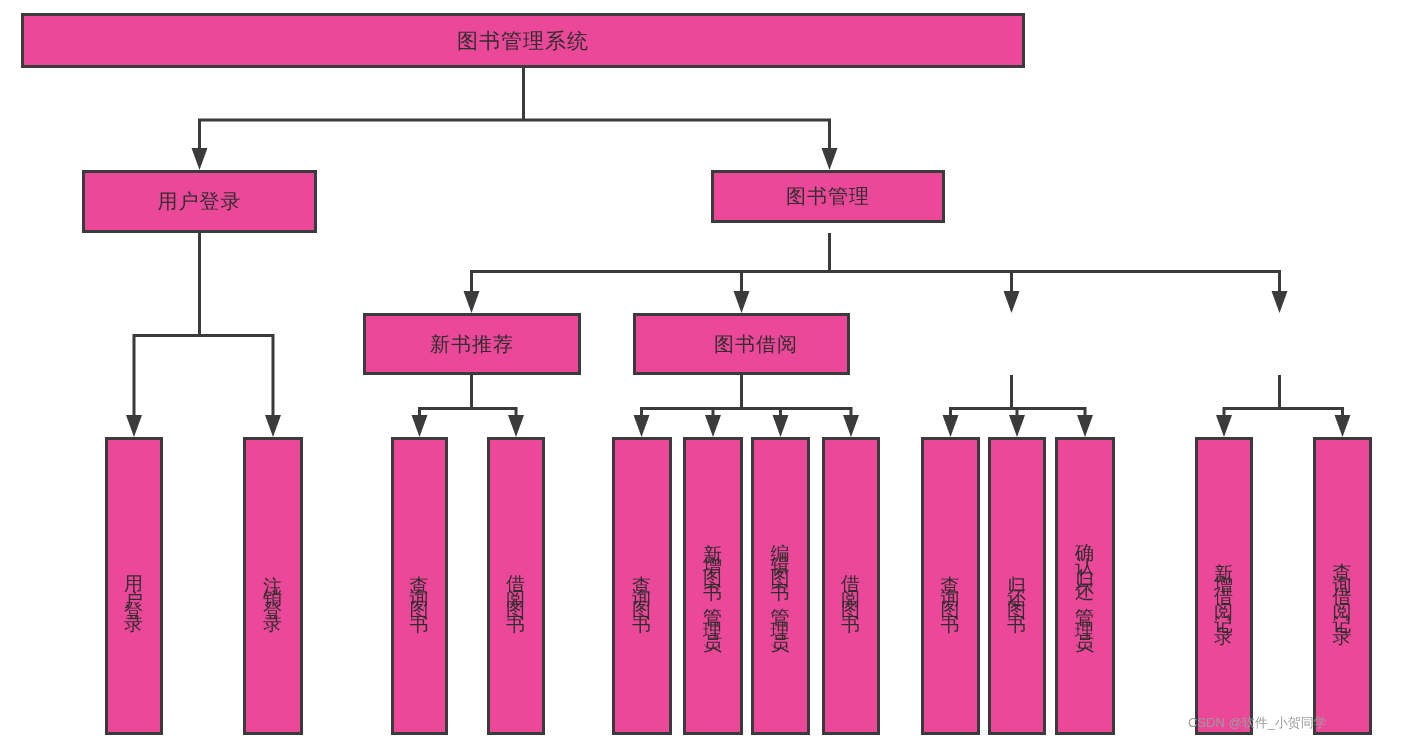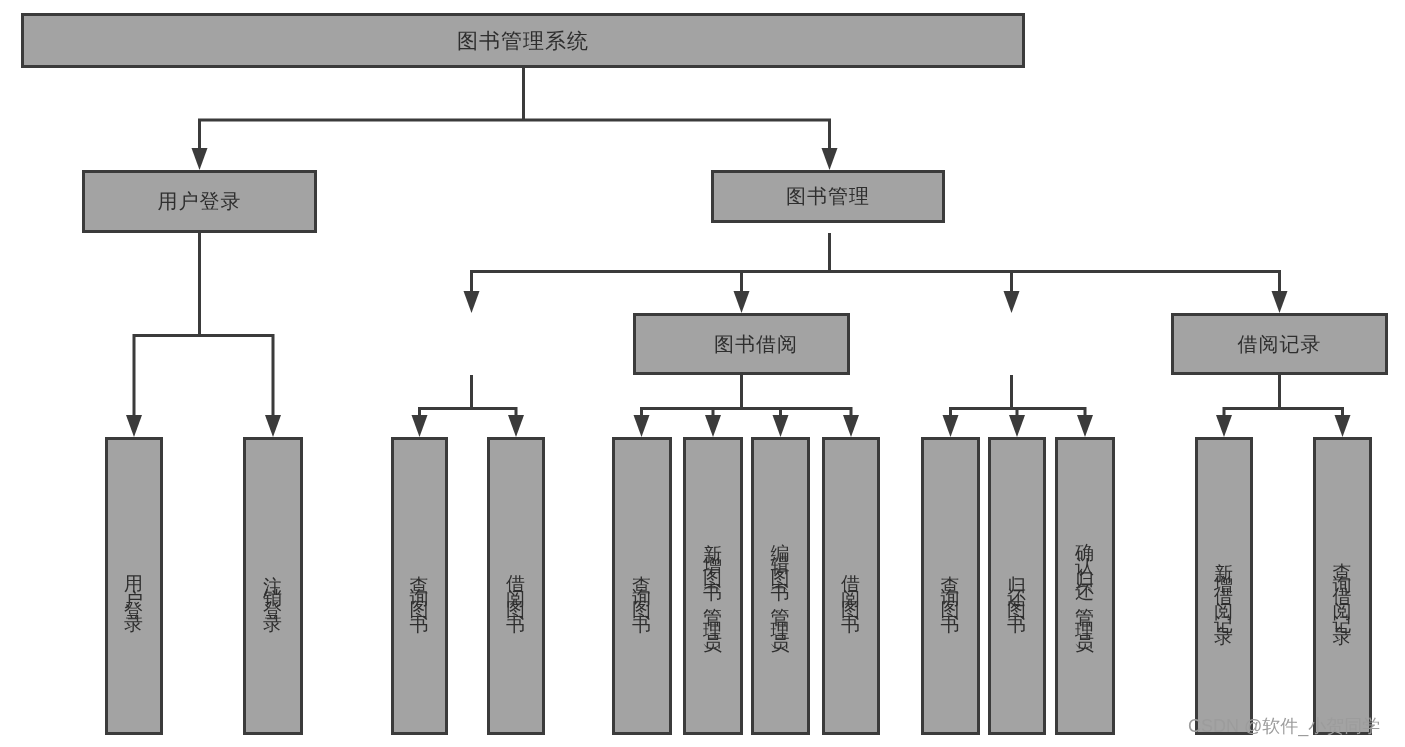--- a/index.html
+++ b/index.html
@@ -17,21 +17,21 @@
   }
   #wires {
     position: absolute;
     left: 0;
     top: 0;
   }
   .node {
     position: absolute;
     box-sizing: border-box;
     border: 3px solid #3b3b3b;
-    background: #a3a3a3;
+    background: #ec4899;
     display: flex;
     align-items: center;
     justify-content: center;
     color: #2e2e2e;
   }
   .node--h {
     font-size: 20px;
     letter-spacing: 1px;
   }
   .node--root {
@@ -68,21 +68,21 @@
   .lf-8  { left: 822px;  width: 58px; }
   .lf-9  { left: 921px;  width: 59px; }
   .lf-10 { left: 988px;  width: 58px; }
   .lf-11 { left: 1055px; width: 60px; }
   .lf-12 { left: 1195px; width: 58px; }
   .lf-13 { left: 1313px; width: 59px; }
   .watermark {
     position: absolute;
     left: 1188px;
     top: 714px;
-    font-size: 18px;
+    font-size: 13px;
     color: #9c9c9c;
     white-space: nowrap;
     z-index: 5;
   }
 </style>
 </head>
 <body>
 
 <div id="canvas">
 
@@ -133,25 +133,25 @@
     <span>图书管理系统</span>
   </div>
 
   <div class="node node--h n-user-login">
     <span>用户登录</span>
   </div>
   <div class="node node--h n-book-mgmt">
     <span>图书管理</span>
   </div>
 
+  <div class="node node--h n-new-book">
+    <span>新书推荐</span>
+  </div>
   <div class="node node--h n-book-borrow">
     <span>图书借阅</span>
-  </div>
-  <div class="node node--h n-records">
-    <span>借阅记录</span>
   </div>
 
   <div class="node node--v lf lf-1">
     <span class="vtext">用户登录</span>
   </div>
   <div class="node node--v lf lf-2">
     <span class="vtext">注销登录</span>
   </div>
 
   <div class="node node--v lf lf-3">

